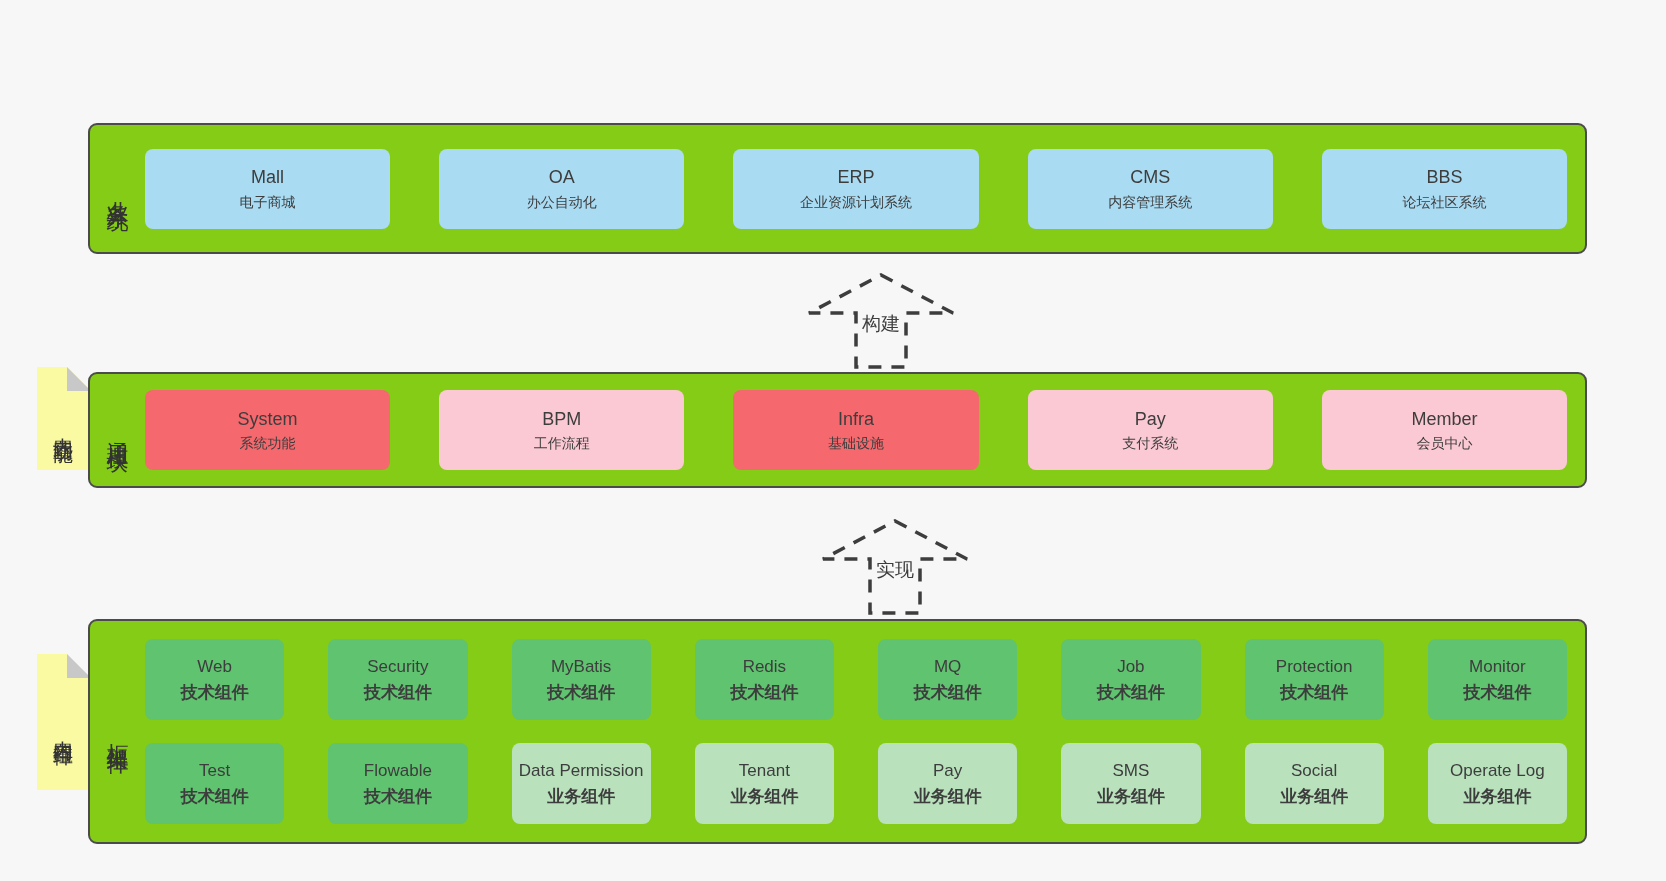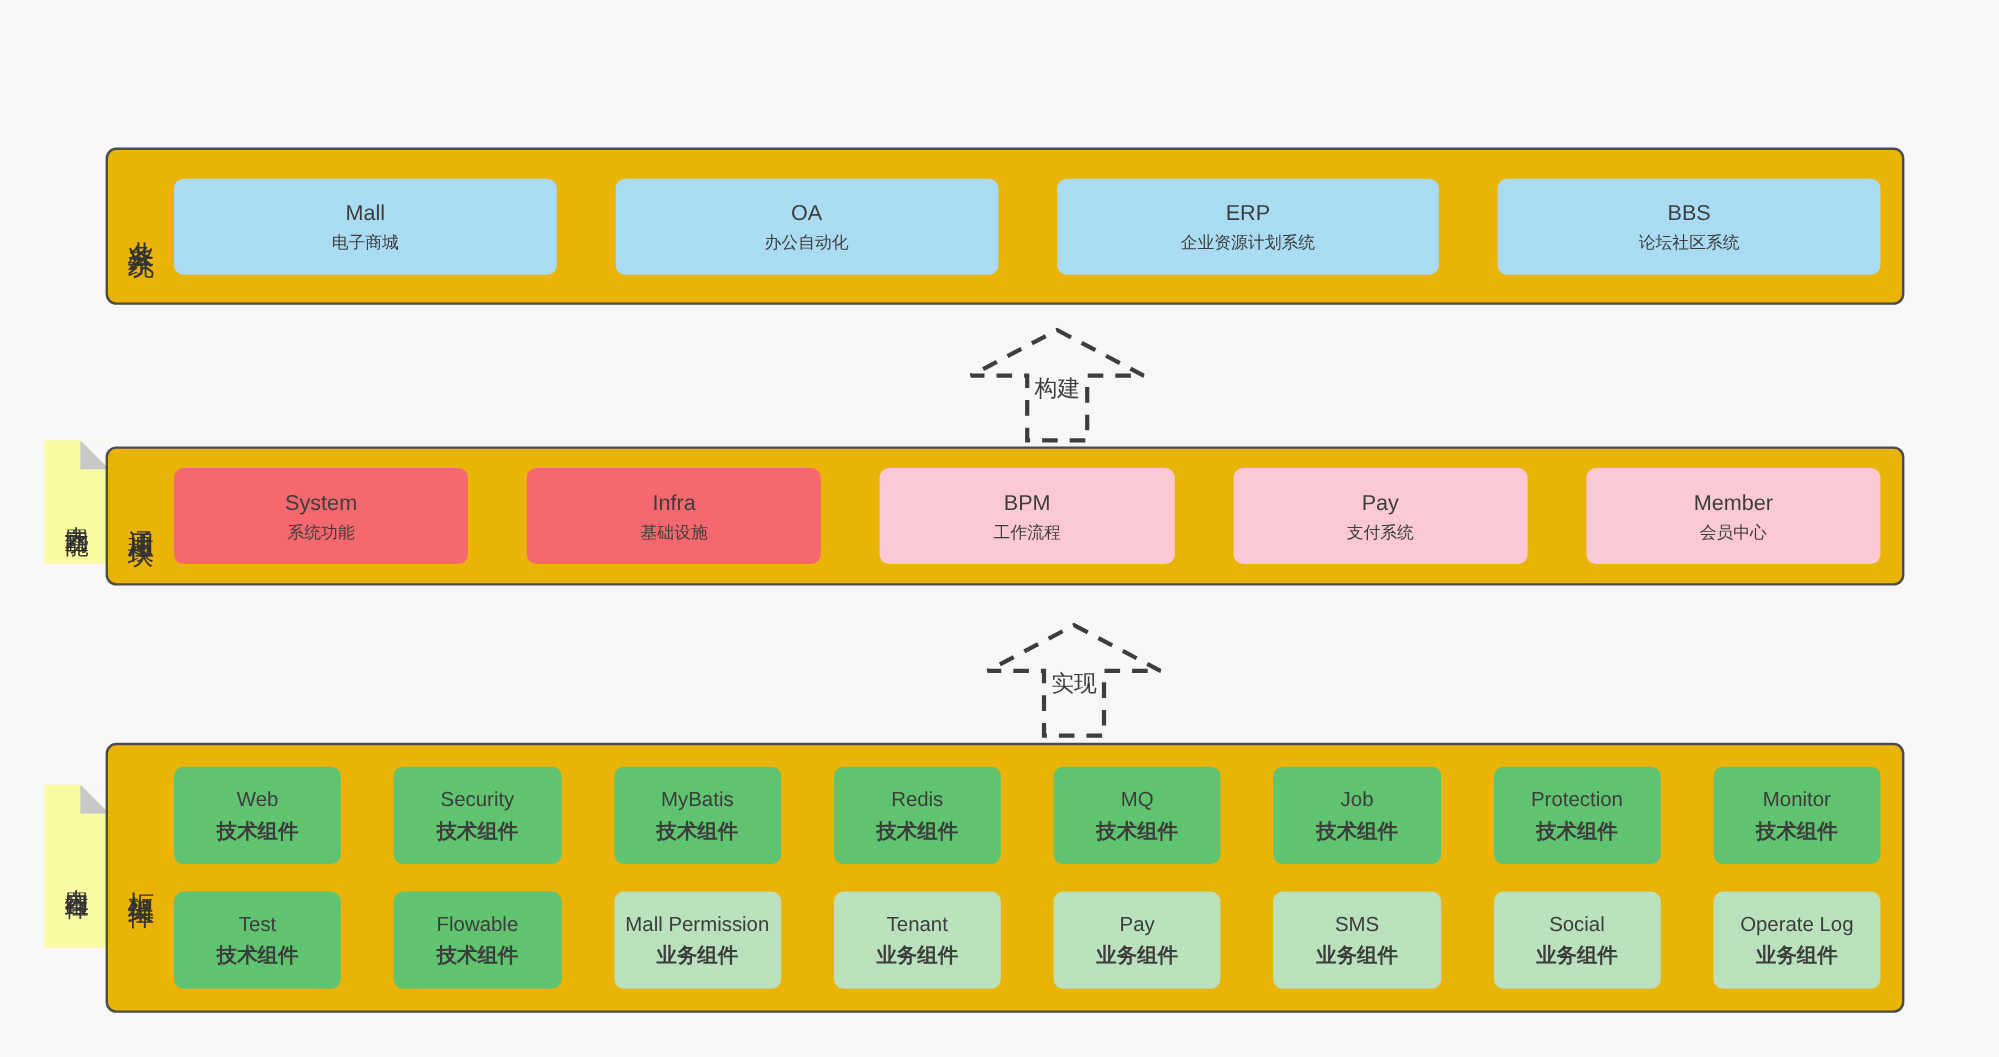--- a/index.html
+++ b/index.html
@@ -1,21 +1,21 @@
 <!DOCTYPE html>
 <html><head>
 <meta charset="utf-8">
 <style>
   html,body{margin:0;padding:0;}
   body{background:#f7f7f8;font-family:"Liberation Sans","DejaVu Sans",sans-serif;}
   .canvas{position:relative;width:1666px;height:881px;background:#f7f7f8;overflow:hidden;color:#3d3d3d;}
 
   
   .section{position:absolute;left:88px;width:1499px;box-sizing:border-box;
-           background:#eab308;border:2px solid #4b4b4b;border-radius:9px;
+           background:#84cc16;border:2px solid #4b4b4b;border-radius:9px;
            display:flex;z-index:1;}
   .sec-business{top:123px;height:131px;}
   .sec-modules{top:372px;height:116px;}
   .sec-components{top:619px;height:225px;}
 
   .v-label{width:55px;display:flex;align-items:center;justify-content:center;
            writing-mode:vertical-rl;text-orientation:upright;
            font-size:22px;letter-spacing:3px;color:#333;}
 
   .boxes6{flex:1;display:flex;align-items:center;gap:49px;padding-right:18px;}
@@ -71,20 +71,24 @@
       </div>
       <div class="box blue">
         <span class="en">OA</span>
         <span class="zh">办公自动化</span>
       </div>
       <div class="box blue">
         <span class="en">ERP</span>
         <span class="zh">企业资源计划系统</span>
       </div>
       <div class="box blue">
+        <span class="en">CMS</span>
+        <span class="zh">内容管理系统</span>
+      </div>
+      <div class="box blue">
         <span class="en">BBS</span>
         <span class="zh">论坛社区系统</span>
       </div>
     </div>
   </div>
 
   <svg class="arrow arrow-build" width="150" height="98" viewBox="0 0 150 98">
     <polygon points="75,3 147,41 100,41 100,95 50,95 50,41 3,41" fill="none" stroke="#3d3d3d" stroke-width="3.5" stroke-dasharray="13 10"></polygon>
     <text x="75" y="58" text-anchor="middle">构建</text>
   </svg>
@@ -92,27 +96,27 @@
   <div class="sticky sticky-modules">
     <span class="txt">内置功能</span>
   </div>
   <div class="section sec-modules">
     <div class="v-label">通用模块</div>
     <div class="boxes6">
       <div class="box red">
         <span class="en">System</span>
         <span class="zh">系统功能</span>
       </div>
+      <div class="box pink">
+        <span class="en">BPM</span>
+        <span class="zh">工作流程</span>
+      </div>
       <div class="box red">
         <span class="en">Infra</span>
         <span class="zh">基础设施</span>
-      </div>
-      <div class="box pink">
-        <span class="en">BPM</span>
-        <span class="zh">工作流程</span>
       </div>
       <div class="box pink">
         <span class="en">Pay</span>
         <span class="zh">支付系统</span>
       </div>
       <div class="box pink">
         <span class="en">Member</span>
         <span class="zh">会员中心</span>
       </div>
     </div>
@@ -166,21 +170,21 @@
       <div class="row8">
         <div class="box gdark">
           <span class="en">Test</span>
           <span class="zh">技术组件</span>
         </div>
         <div class="box gdark">
           <span class="en">Flowable</span>
           <span class="zh">技术组件</span>
         </div>
         <div class="box glight">
-          <span class="en">Mall Permission</span>
+          <span class="en">Data Permission</span>
           <span class="zh">业务组件</span>
         </div>
         <div class="box glight">
           <span class="en">Tenant</span>
           <span class="zh">业务组件</span>
         </div>
         <div class="box glight">
           <span class="en">Pay</span>
           <span class="zh">业务组件</span>
         </div>

